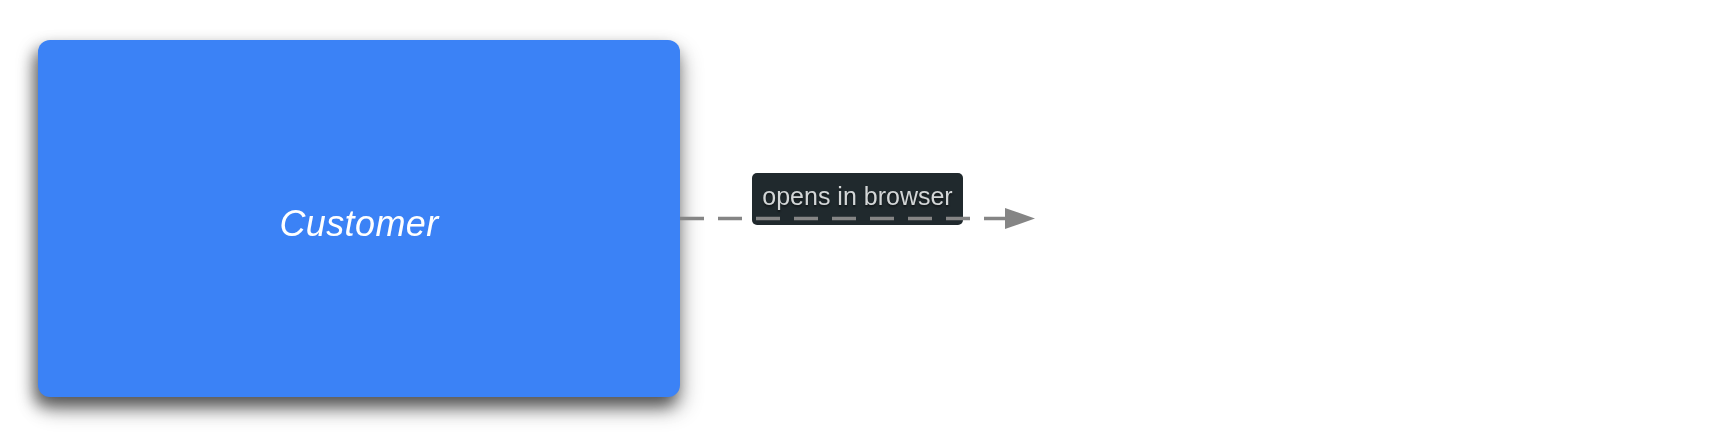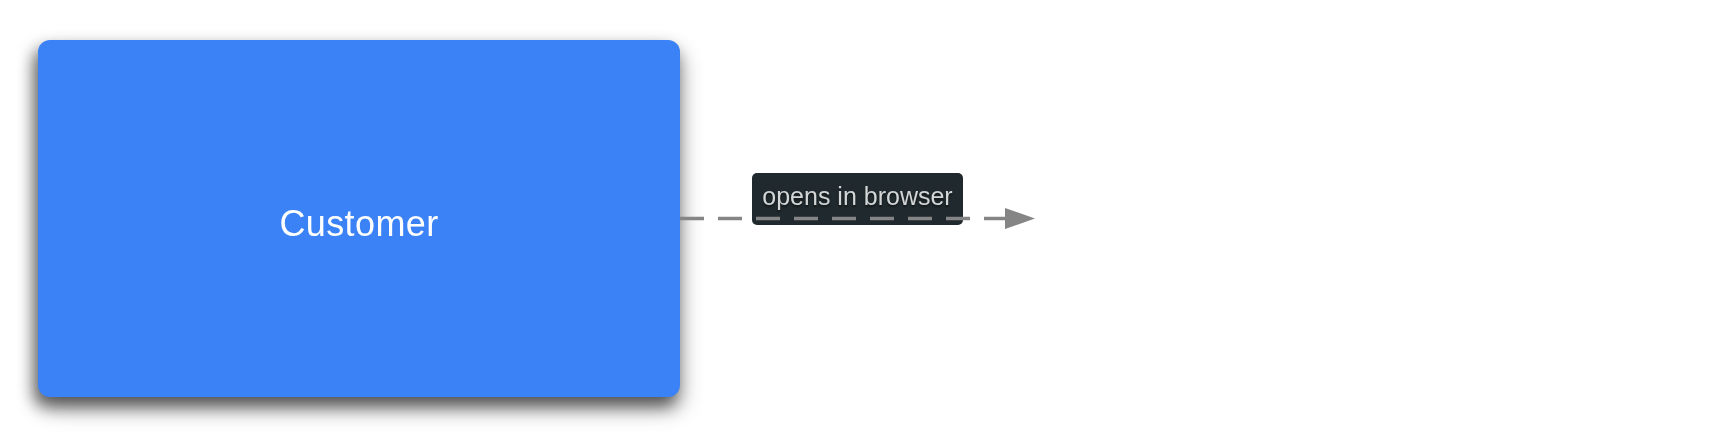--- a/index.html
+++ b/index.html
@@ -20,20 +20,21 @@
     top: 40px;
     height: 357px;
     background: #3b82f6;
     border-radius: 12px;
     box-shadow: -4px 9px 16px rgba(0,0,0,0.55), 2px 12px 22px rgba(0,0,0,0.30);
     display: flex;
     align-items: center;
     justify-content: center;
     box-sizing: border-box;
     padding-top: 11px; 
+    font-style: italic;
   }
   .node-customer { left: 38px;   width: 642px; }
   .node-saas     { left: 1035px; width: 640px; }
   .node-label {
     color: #ffffff;
     font-size: 36px;
     letter-spacing: 0.4px;
     white-space: nowrap;
     user-select: none;
   }

